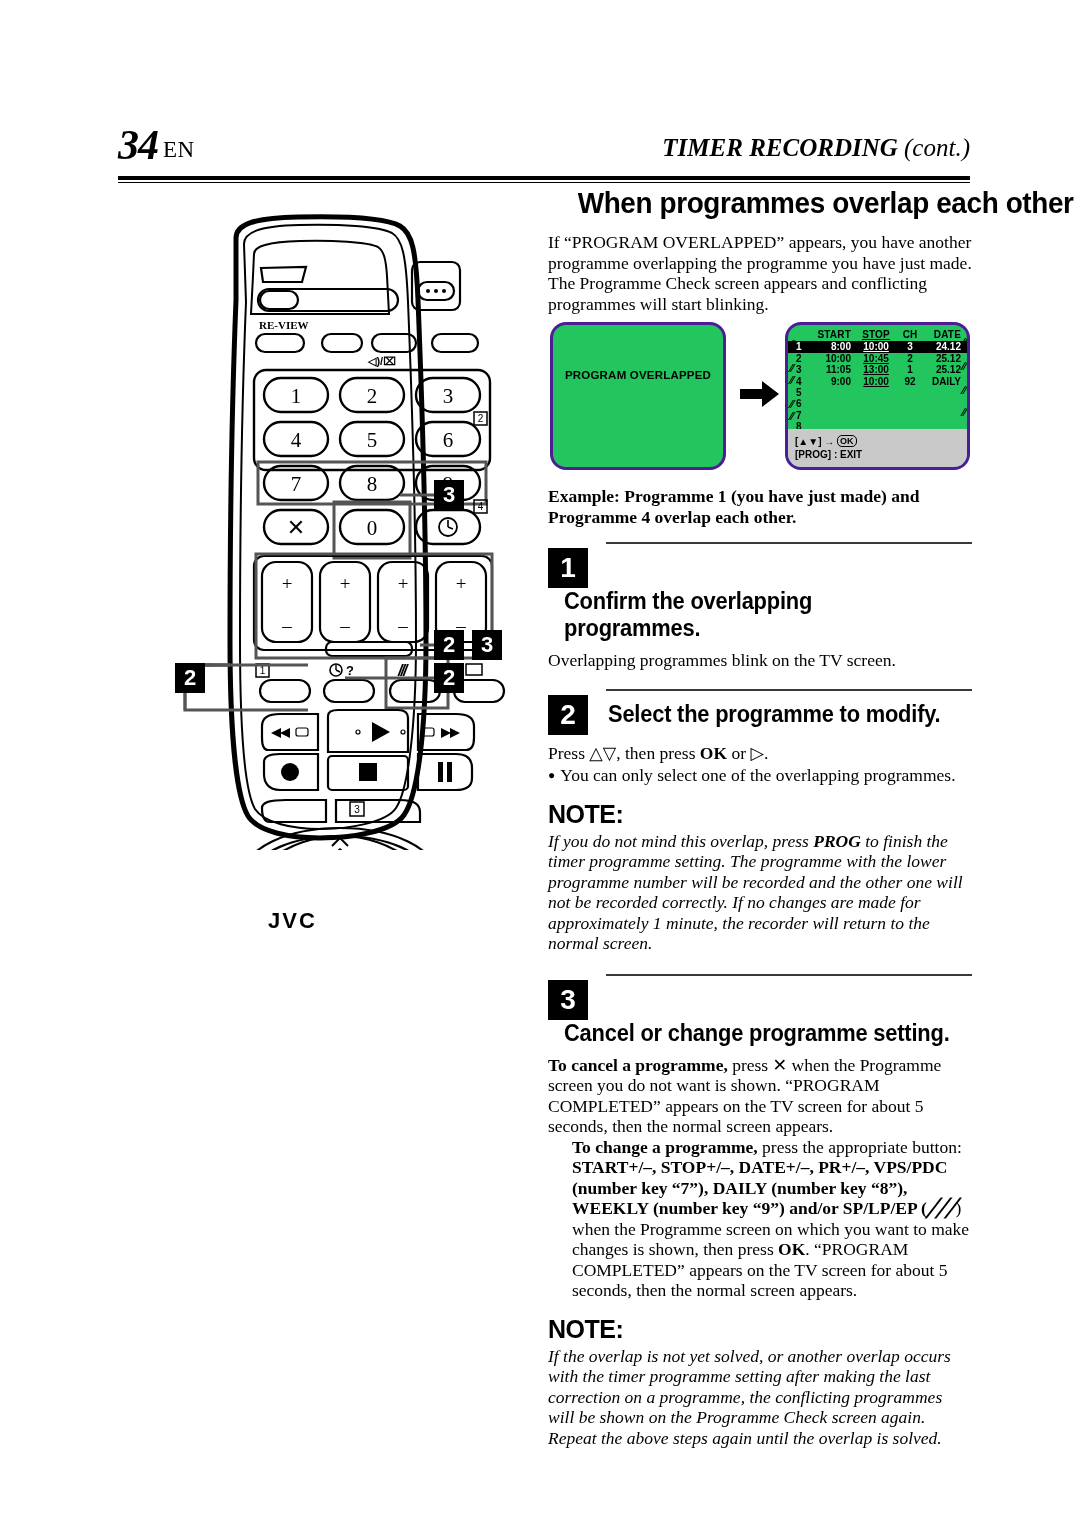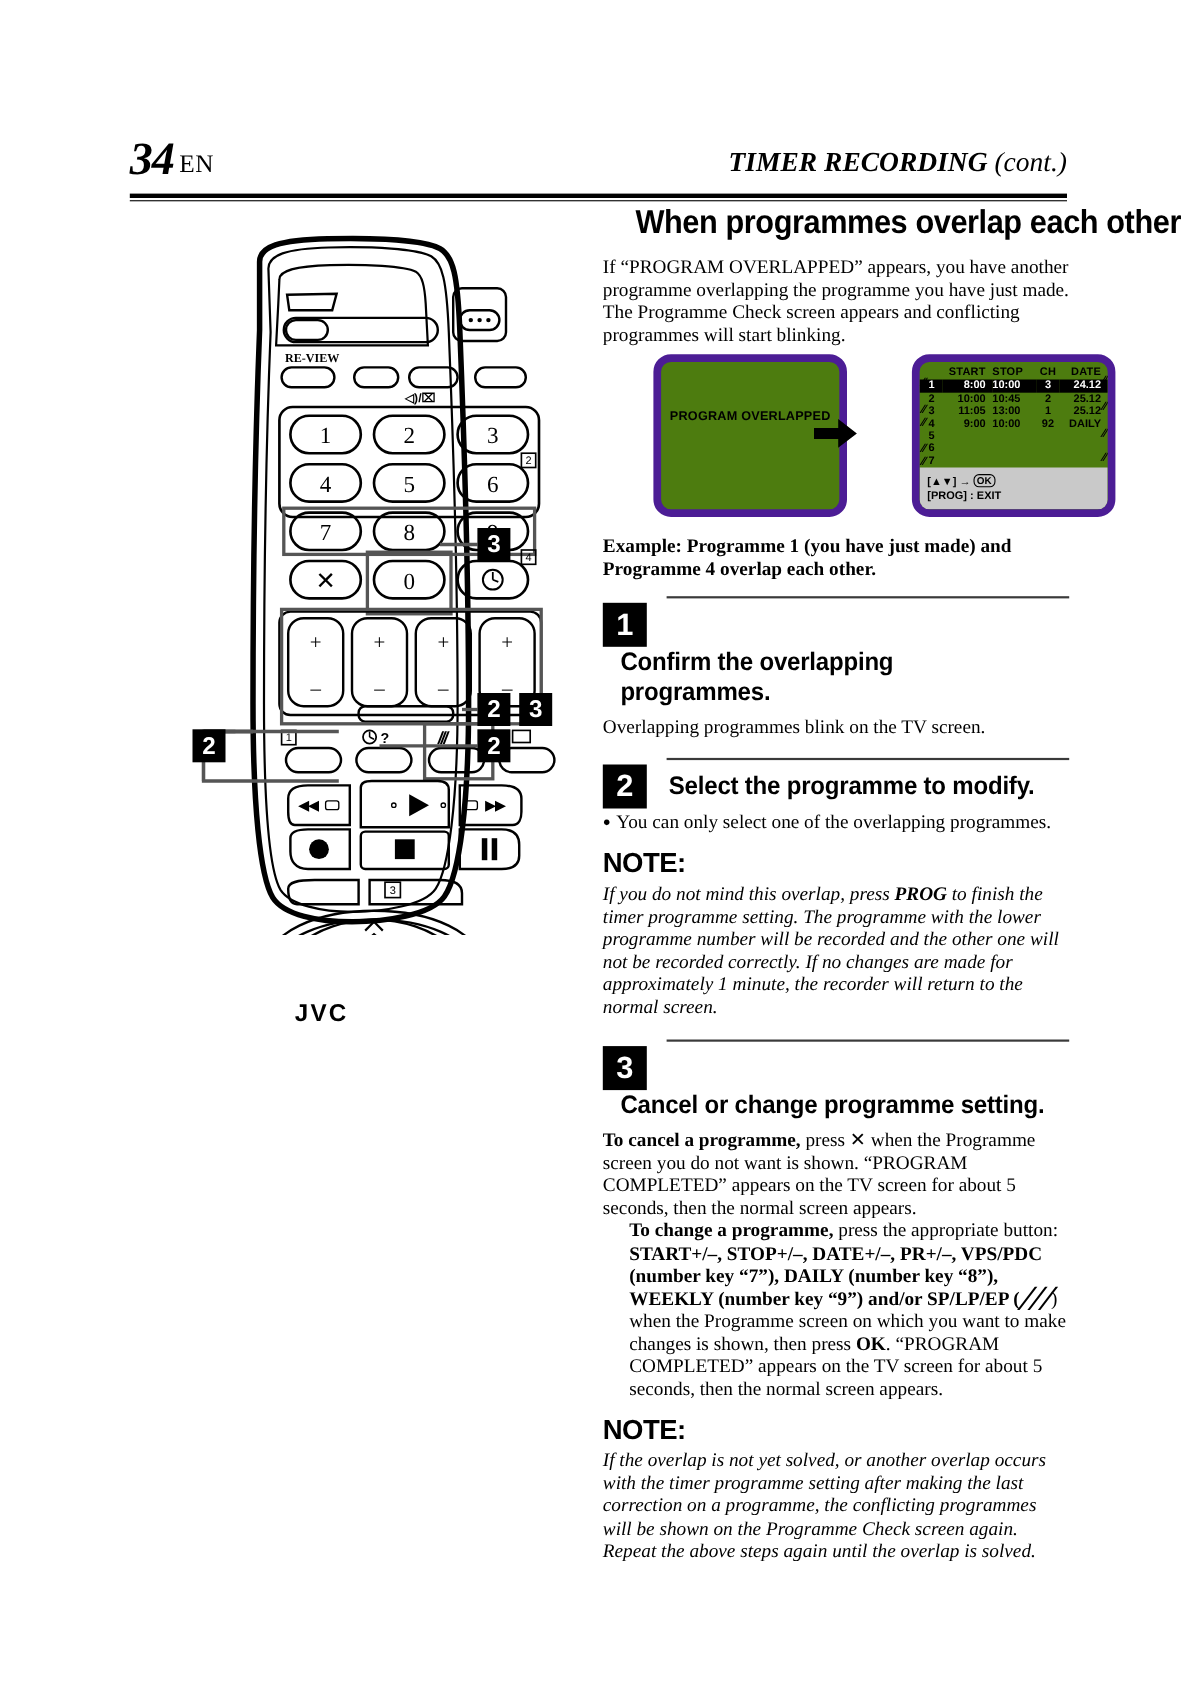--- a/index.html
+++ b/index.html
@@ -44,23 +44,22 @@
     transform:scaleX(0.93); transform-origin:right center;
     white-space:nowrap;
   }
 
   p.body { font-size:17.5px; line-height:20.5px; margin:0 0 4px 0; }
 
   
   .screens { position:relative; height:152px; margin-top:8px; }
   .tv {
     position:absolute; top:0;
-    border:7px solid #4c1d95; border-radius:16px; background:#4d7c0f;
+    border:3px solid #4c1d95; border-radius:16px; background:#22c55e;
     box-sizing:border-box;
-    margin-left:44px;
   }
   .tv-left { left:2px; width:176px; height:148px; }
   .tv-left .msg {
     position:absolute; left:0; right:0; top:44px; text-align:center;
     font-family:"Liberation Sans", sans-serif; font-weight:bold;
     font-size:11.5px; letter-spacing:0.2px;
   }
   .arrow { position:absolute; left:192px; top:58px; width:40px; height:28px; }
   .arrow svg { display:block; }
 
@@ -68,21 +67,21 @@
   .prog-table {
     position:absolute; left:0; top:4px; width:100%;
     font-family:"Liberation Sans", sans-serif; font-weight:bold;
     font-size:10px; line-height:11.4px;
     border-collapse:collapse;
   }
   .prog-table th, .prog-table td { padding:0; text-align:center; font-weight:bold; }
   .prog-table th { font-size:10px; letter-spacing:0.2px; padding-bottom:1px;}
   .prog-table .cno { width:20px; text-align:left; padding-left:8px; }
   .prog-table .cstart { width:44px; text-align:right; padding-right:6px;}
-  .prog-table .cstop { width:44px; text-align:left; padding-right:4px;}
+  .prog-table .cstop { width:44px; text-align:center; padding-right:4px;text-decoration:underline;}
   .prog-table .cch { width:26px; }
   .prog-table .cdate { width:46px; text-align:right; padding-right:6px;}
   .prog-table tr.sel td { background:#000; color:#fff; }
   .prog-table tr.empty td { height:11.4px; }
 
   .tv-right .statusbar {
     position:absolute; left:0; right:0; bottom:0; height:38px;
     background:#c9c9c9;
     font-family:"Liberation Sans", sans-serif; font-weight:bold;
     font-size:10px; line-height:13px; padding:6px 0 0 7px; box-sizing:border-box;
@@ -485,20 +484,23 @@
       <div class="rule"></div>
       <span class="stepnum">1</span>
       <span class="steptitle">Confirm the overlapping programmes.</span>
       <p class="steptext">Overlapping programmes blink on the TV screen.</p>
     </div>
 
     <div class="step" style="margin-top:16px;">
       <div class="rule"></div>
       <span class="stepnum">2</span>
       <span class="steptitle">Select the programme to modify.</span>
+      <p class="steptext">
+        <span>Press </span><span>△▽</span><span>, then press </span><b>OK</b><span> or </span><span>▷</span><span>.</span>
+      </p>
       <p class="bullet">
         <span class="dot">●</span><span>You can only select one of the overlapping programmes.</span>
       </p>
     </div>
 
     <div>
       <div class="note-h">NOTE:</div>
       <p class="note-b">
         <span>If you do not mind this overlap, press </span><b>PROG</b><span> to finish the timer programme setting. The programme with the lower programme number will be recorded and the other one will not be recorded correctly. If no changes are made for approximately 1 minute, the recorder will return to the normal screen.</span>
       </p>

